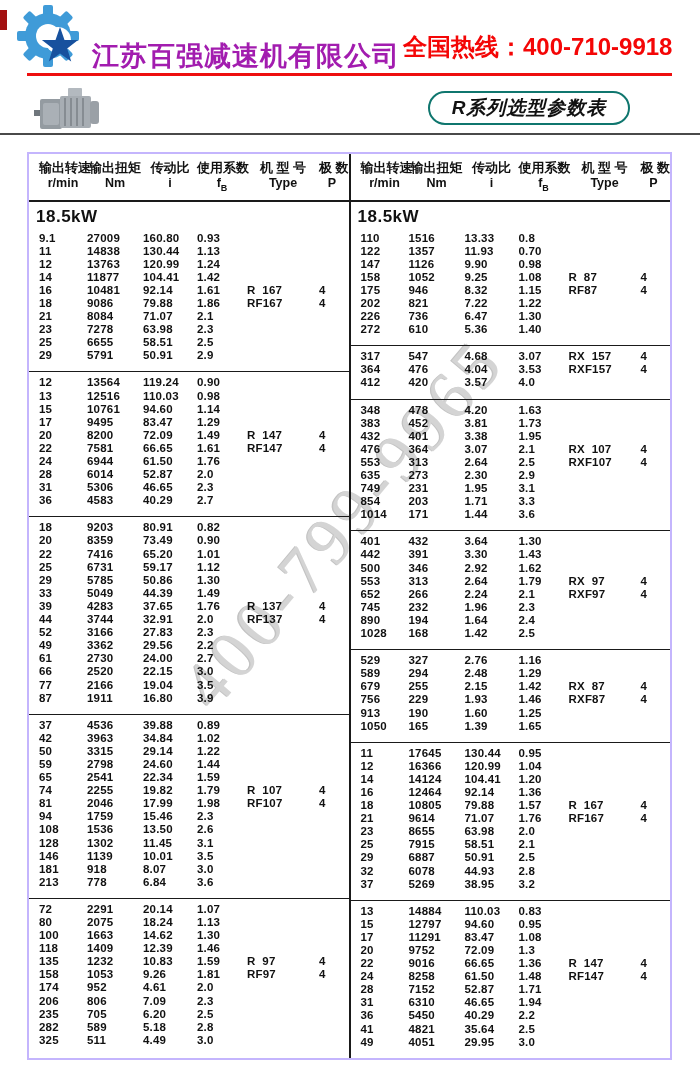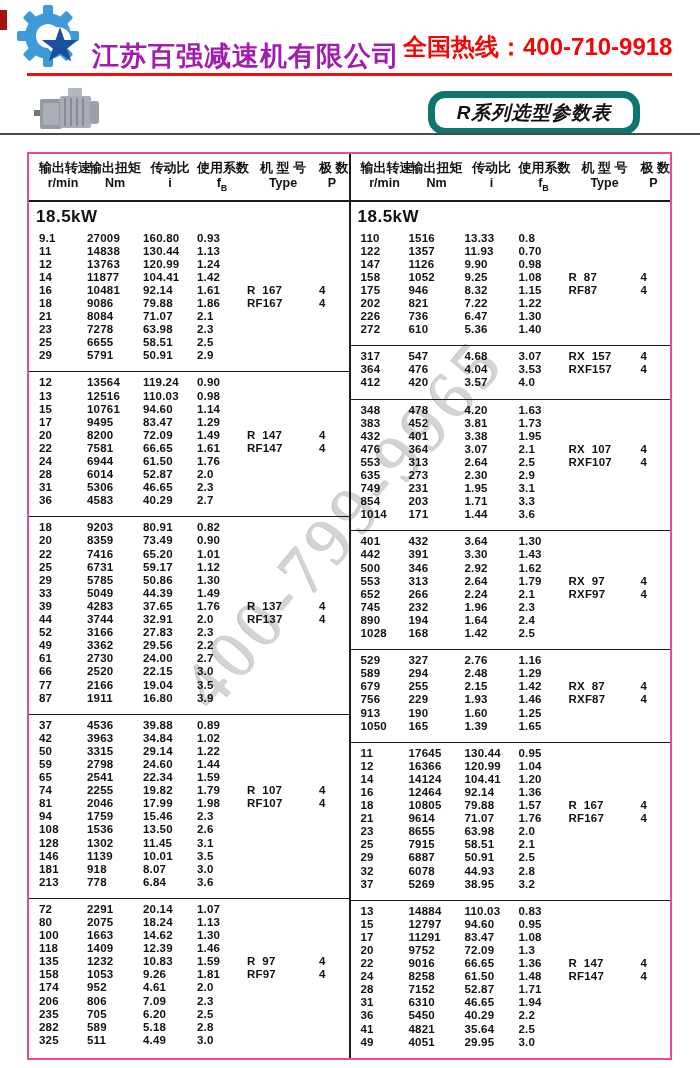--- a/index.html
+++ b/index.html
@@ -8,37 +8,37 @@
     font-family:"Liberation Sans",sans-serif;overflow:hidden;color:#111;
   }
   
   .accent-bar{position:absolute;left:0;top:10px;width:7px;height:20px;background:#a31111;}
   .logo{position:absolute;left:16px;top:4px;}
   .company{position:absolute;left:92px;top:22px;font-size:27px;font-weight:700;letter-spacing:1px;color:#a21caf;white-space:nowrap;margin-top:16px;}
   .hotline{position:absolute;left:403px;top:31px;font-size:24px;font-weight:700;color:#f40606;white-space:nowrap;}
   .red-rule{position:absolute;left:27px;top:73px;width:645px;height:3px;background:#ee0f0f;}
   .product{position:absolute;left:34px;top:83px;}
   .badge{
-    position:absolute;left:428px;top:91px;width:198px;height:30px;border:7px solid #0f766e;border-radius:17px;
+    position:absolute;left:428px;top:91px;width:198px;height:30px;border:2px solid #0f766e;border-radius:17px;
     display:flex;align-items:center;justify-content:center;
     font-size:19px;font-weight:700;font-style:italic;letter-spacing:1px;background:#fff;
   }
   .dark-rule{position:absolute;left:0;top:133px;width:700px;height:2px;background:#4a4a4a;}
   
   .watermark{
     position:absolute;left:58px;top:482px;width:580px;height:90px;z-index:1;
     transform:rotate(-50deg);text-align:center;pointer-events:none;
     font-family:"Liberation Serif",serif;font-size:68px;font-weight:400;
     color:#d4d4d4;letter-spacing:6px;white-space:nowrap;
     text-shadow:-1px -1px 0 #c3c3c3, 2px 2px 2px #ffffff;
   }
   
   .table-box{
     position:absolute;left:27px;top:152px;width:645px;height:908px;z-index:2;
-    border:2px solid #ec4899;display:flex;box-sizing:border-box;background:transparent;
+    border:2px solid #c4b5fd;display:flex;box-sizing:border-box;background:transparent;
   }
   .half{flex:1 1 0;display:flex;flex-direction:column;box-sizing:border-box;min-width:0;}
   .half + .half{border-left:2px solid #1a1a1a;}
   .col-header{
     display:flex;padding:5px 0 4px 10px;border-bottom:2px solid #1a1a1a;box-sizing:border-box;
   }
   .cell{flex:0 0 auto;box-sizing:border-box;}
   .c0{width:48px;} .c1{width:56px;} .c2{width:54px;} .c3{width:50px;}
   .c4{width:72px;white-space:pre;} .c5{width:26px;}
   .col-header .cell{text-align:center;white-space:nowrap;overflow:visible;}

